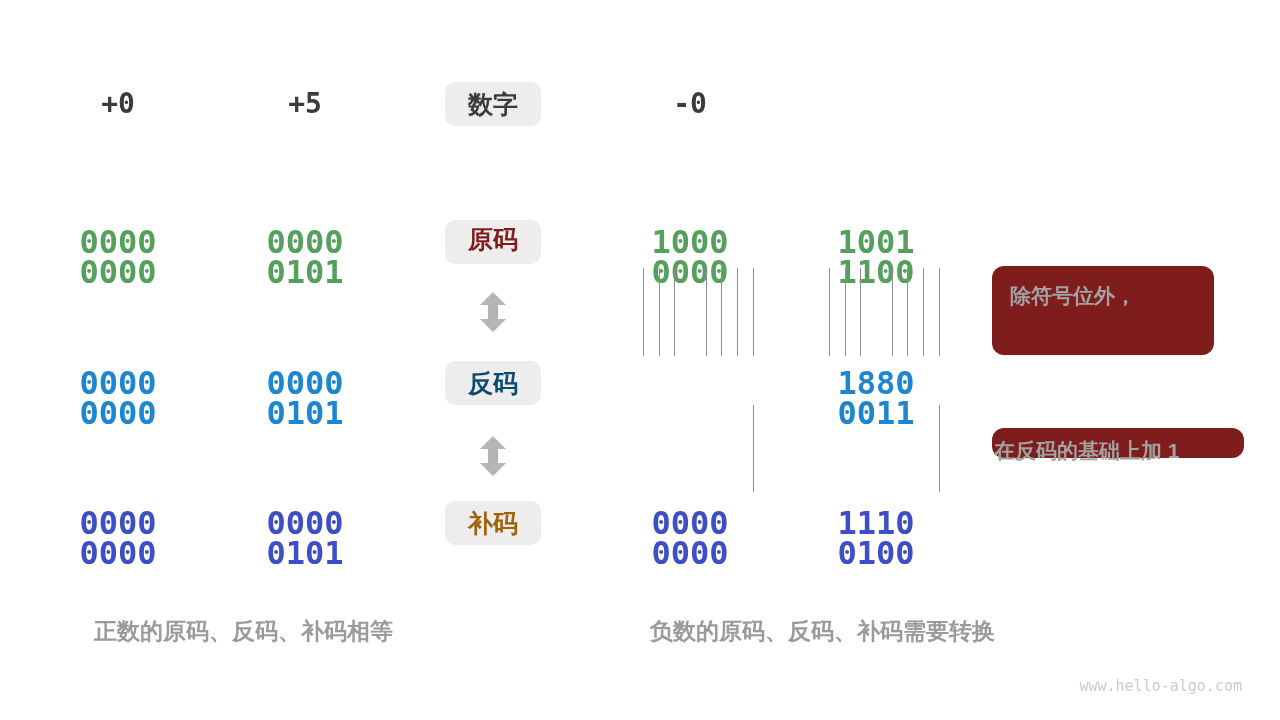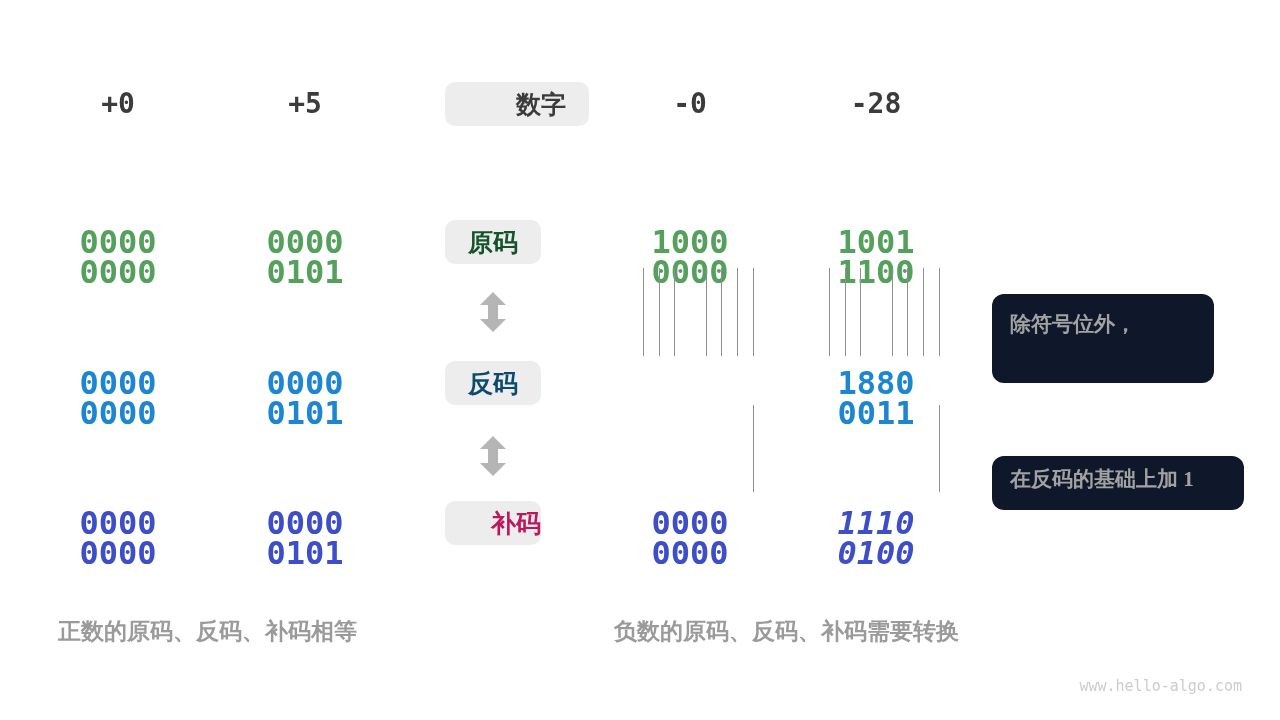--- a/index.html
+++ b/index.html
@@ -24,23 +24,23 @@
   
   .badge {
     width: 96px; height: 44px; line-height: 44px;
     left: 445px;
     background: #ededed; border-radius: 10px;
     text-align: center;
     font-size: 25px; font-weight: bold;
     font-family: "Liberation Sans", sans-serif;
   }
   .badge.dark   { color: #3b3b3b; }
-  .badge.green  { color: #14532d; }
+  .badge.green  { color: #7f1d1d; font-family: Liberation Mono, monospace; }
   .badge.blue   { color: #0c4a6e; }
-  .badge.indigo { color: #be185d; text-align: right; }
+  .badge.indigo { color: #a16207; }
 
   
   .bin {
     width: 160px; height: 30px; line-height: 30px;
     text-align: center;
     font-family: "DejaVu Sans Mono", monospace;
     font-size: 32px; font-weight: bold;
     letter-spacing: 0px;
   }
   .bin.green  { color: #55a05c; }
@@ -52,75 +52,74 @@
     position: absolute;
     width: 1px;
     background: #8f8f8f;
   }
 
   
   .arrow { left: 480px; width: 26px; height: 40px; }
 
   
   .note {
-    background: #0f172a; border-radius: 12px;
+    background: #7f1d1d; border-radius: 12px;
     color: #a2a2a2; font-weight: bold;
-    font-family: Liberation Serif, serif;
+    font-family: Liberation Sans, sans-serif;
     box-sizing: border-box;
-    margin-top: 28px;
   }
   .note1 {
     left: 992px; top: 266px; width: 222px; height: 89px;
     padding: 15px 18px; font-size: 21px; line-height: 30px;
   }
   .note2 {
-    left: 992px; top: 428px; width: 252px; height: 54px;
-    line-height: 46px; padding-left: 18px; font-size: 21px;
+    left: 992px; top: 428px; width: 252px; height: 30px;
+    line-height: 46px; padding-left: 2px; font-size: 21px;
     white-space: pre;
   }
 
   
   .caption {
     height: 32px; line-height: 32px;
     font-size: 23px; font-weight: bold; color: #9a9a9a;
     font-family: "Liberation Sans", sans-serif;
+    margin-left: 36px;
   }
 
   .watermark {
     right: 38px; top: 677px;
     font-family: "DejaVu Sans Mono", monospace;
     font-size: 15px; color: #cccccc;
   }
 </style>
 </head>
 <body>
 
 <div class="canvas">
 
   <div class="abs head-num" style="left:38px;  top:87px;">+0</div>
   <div class="abs head-num" style="left:225px; top:87px;">+5</div>
   <div class="abs head-num" style="left:610px; top:87px;">-0</div>
-  <div class="abs head-num" style="left:796px; top:87px;">-28</div>
-  <div class="abs badge dark" style="top:82px;padding-left:48px;">数字</div>
+  <div class="abs badge dark" style="top:82px;">数字</div>
 
   <div class="abs bin green" style="left:38px;  top:227px;">0000 0000</div>
   <div class="abs bin green" style="left:225px; top:227px;">0000 0101</div>
   <div class="abs bin green" style="left:610px; top:227px;">1000 0000</div>
   <div class="abs bin green" style="left:796px; top:227px;">1001 1100</div>
   <div class="abs badge green" style="top:220px;">原码</div>
 
   <div class="abs bin blue" style="left:38px;  top:368px;">0000 0000</div>
   <div class="abs bin blue" style="left:225px; top:368px;">0000 0101</div>
   <div class="abs bin blue" style="left:796px; top:368px;">1880 0011</div>
   <div class="abs badge blue" style="top:361px;">反码</div>
 
   <div class="abs bin indigo" style="left:38px;  top:508px;">0000 0000</div>
   <div class="abs bin indigo" style="left:225px; top:508px;">0000 0101</div>
   <div class="abs bin indigo" style="left:610px; top:508px;">0000 0000</div>
-  <div class="abs bin indigo" style="left:796px; top:508px;font-style:italic;">1110 0100</div>
+  <div class="abs bin indigo" style="left:796px; top:508px;">1110 0100</div>
   <div class="abs badge indigo" style="top:501px;">补码</div>
 
   <svg class="abs arrow" style="top:292px;" viewBox="0 0 26 40">
     <path d="M13 0 L26 13 L18 13 L18 27 L26 27 L13 40 L0 27 L8 27 L8 13 L0 13 Z" fill="#b5b5b5"></path>
   </svg>
   <svg class="abs arrow" style="top:436px;" viewBox="0 0 26 40">
     <path d="M13 0 L26 13 L18 13 L18 27 L26 27 L13 40 L0 27 L8 27 L8 13 L0 13 Z" fill="#b5b5b5"></path>
   </svg>
 
   <div id="lines-layer">

